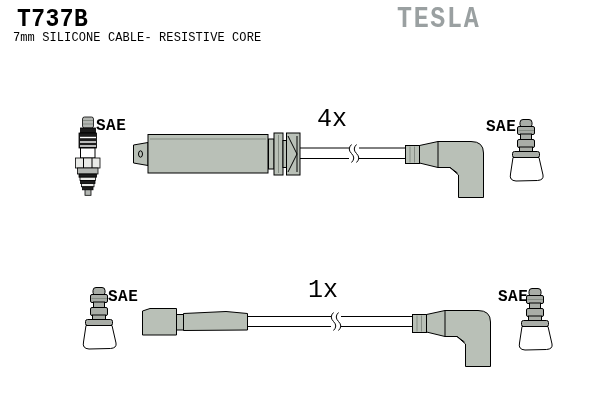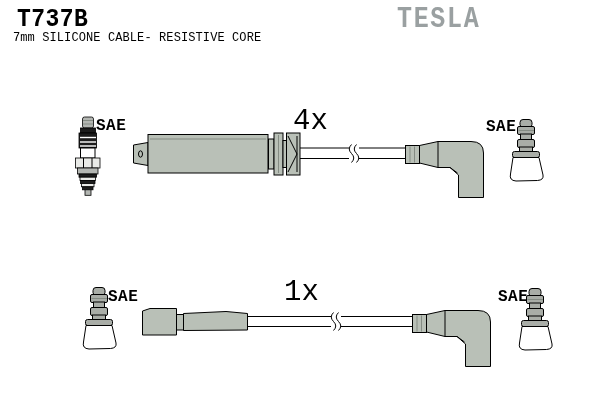--- a/index.html
+++ b/index.html
@@ -10,21 +10,21 @@
   .page{position:relative;width:600px;height:400px;background:var(--background);
         font-family:Liberation Mono, monospace;color:#000;overflow:hidden;}
   .title{position:absolute;left:17px;top:5px;font-size:25px;font-weight:bold;
          letter-spacing:.5px;transform:scaleX(.92);transform-origin:left top;white-space:nowrap;}
   .subtitle{position:absolute;left:13px;top:31px;font-size:12px;letter-spacing:.1px;white-space:nowrap;}
   .logo{position:absolute;left:397px;top:3px;font-size:29px;font-weight:bold;color:var(--logo);
         letter-spacing:2px;transform:scaleX(.86);transform-origin:left top;white-space:nowrap;}
   .sae{position:absolute;font-size:16px;font-weight:bold;letter-spacing:.5px;white-space:nowrap;}
   .sae.tl{left:96px;top:117px;} .sae.tr{left:486px;top:118px;}
   .sae.bl{left:108px;top:288px;} .sae.br{left:498px;top:288px;}
-  .qty{position:absolute;font-size:29px;white-space:nowrap;}
+  .qty{position:absolute;font-size:25px;white-space:nowrap;margin-left:24px;}
   .qty.top{left:293px;top:105px;} .qty.bottom{left:284px;top:276px;}
   .diagram{position:absolute;left:0;top:0;}
   .boot{fill:var(--boot);stroke:var(--outline);stroke-width:1;}
   .term{fill:var(--terminal);stroke:var(--outline);stroke-width:1;}
   .white{fill:#ffffff;stroke:var(--outline);stroke-width:1;}
   .ln{fill:none;stroke:var(--outline);stroke-width:1;}
   .shade{fill:none;stroke:var(--boot_shade);stroke-width:1;}
   .dark{fill:#1d1d1d;stroke:var(--outline);stroke-width:.8;}
   .mid{fill:#b3b6b2;stroke:var(--outline);stroke-width:.8;}
   .lite{fill:#e9eae7;stroke:var(--outline);stroke-width:.8;}

